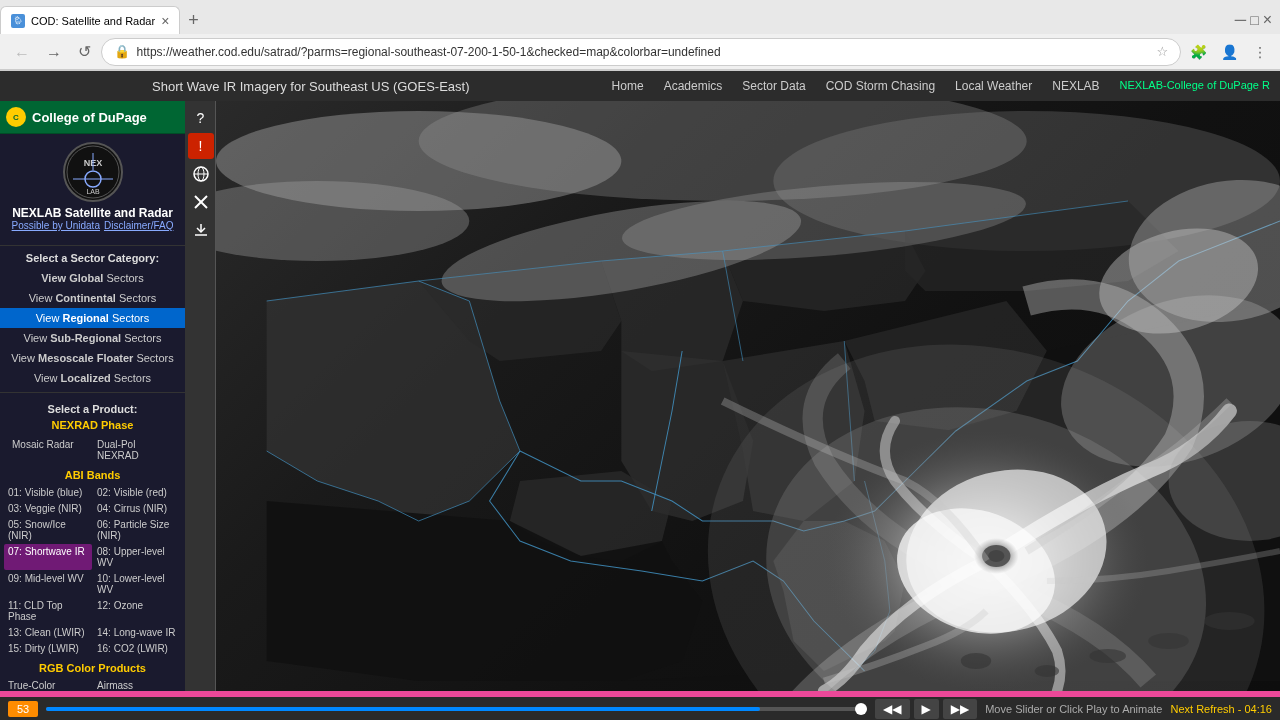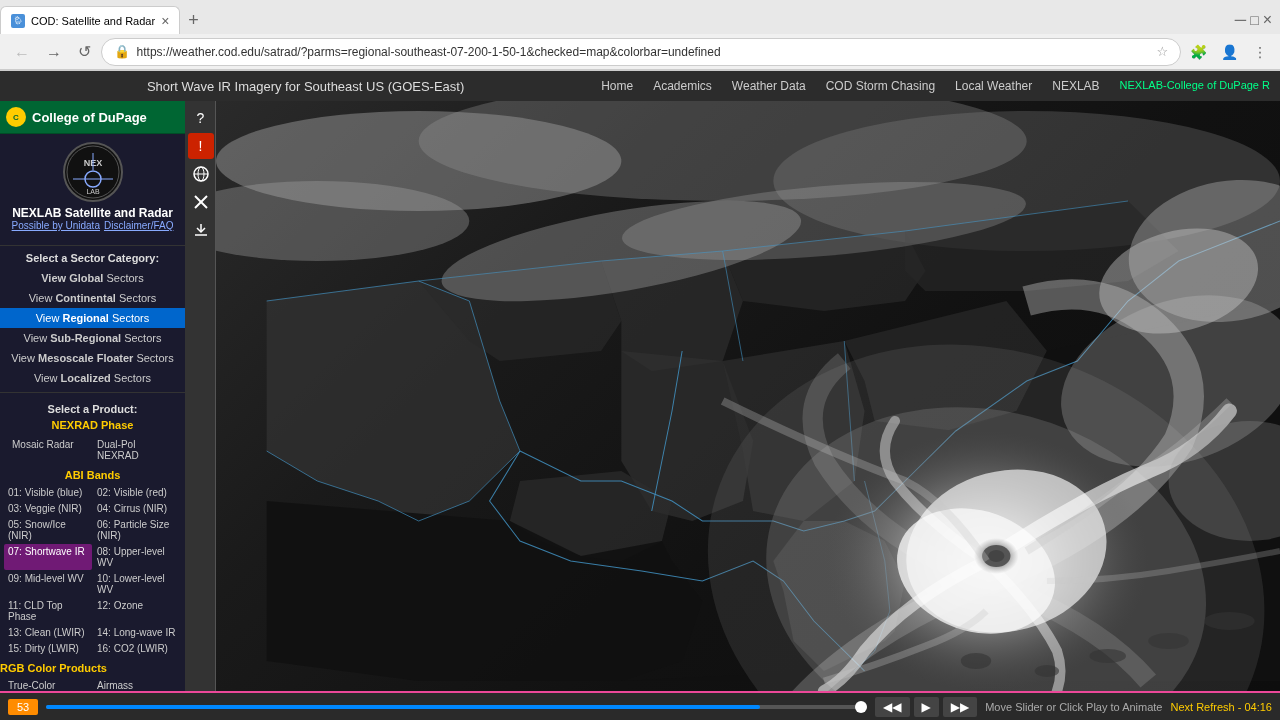--- a/index.html
+++ b/index.html
@@ -50,32 +50,32 @@
     .sidebar-btn .bold { font-weight: bold; }
     .sidebar-divider { border: none; border-top: 1px solid #333; margin: 4px 0; }
 
     .product-title { color: #ddd; font-size: 11px; font-weight: bold; text-align: center; padding: 6px 0 2px; }
     .product-subtitle { color: #ffcc00; font-size: 11px; font-weight: bold; text-align: center; padding: 2px 0; }
 
     .abi-grid { display: grid; grid-template-columns: 1fr 1fr; gap: 1px; padding: 2px 4px; }
     .abi-item { color: #ccc; font-size: 10px; padding: 2px 4px; cursor: pointer; border-radius: 2px; }
     .abi-item.active { background: #701a75; color: white; }
 
-    .rgb-title { color: #ffcc00; font-size: 11px; font-weight: bold; text-align: left; padding: 4px 0 2px; }
+    .rgb-title { color: #ffcc00; font-size: 11px; font-weight: bold; text-align: center; padding: 4px 0 2px; }
 
     
     .toolbar { width: 30px; background: #333; display: flex; flex-direction: column; align-items: center; padding: 4px 0; gap: 2px; border-right: 1px solid #555; }
     .toolbar-btn { width: 26px; height: 26px; background: none; border: none; cursor: pointer; display: flex; align-items: center; justify-content: center; border-radius: 3px; color: white; font-size: 14px; }
     .toolbar-btn.alert { background: #cc2200; color: white; }
 
     
     .map-area { flex: 1; position: relative; background: #333; overflow: hidden; }
 
     
-    .anim-bar { background: #2a2a2a; border-top: 2px solid #ec4899; height: 30px; display: flex; align-items: center; padding: 0 8px; gap: 8px; }
+    .anim-bar { background: #2a2a2a; border-top: 6px solid #ec4899; height: 30px; display: flex; align-items: center; padding: 0 8px; gap: 8px; }
     .anim-frame { background: #ff8c00; color: white; padding: 2px 6px; font-size: 11px; border-radius: 2px; min-width: 30px; text-align: center; }
     .anim-slider { flex: 1; height: 4px; background: #555; border-radius: 2px; position: relative; }
     .anim-slider-fill { height: 100%; background: #0088ff; border-radius: 2px; width: 87%; }
     .anim-slider-thumb { position: absolute; right: 0; top: -4px; width: 12px; height: 12px; background: white; border-radius: 50%; cursor: pointer; }
     .anim-controls { display: flex; gap: 4px; align-items: center; }
     .anim-btn { background: #444; border: none; color: white; padding: 3px 8px; cursor: pointer; font-size: 12px; border-radius: 2px; }
     .anim-label { color: #aaa; font-size: 11px; }
     .anim-refresh { color: #ffcc00; font-size: 11px; }
   </style>
 </head>
@@ -116,21 +116,21 @@
   </div>
 </div>
 
 <div class="app-container">
 
   <div class="top-nav">
     <span class="top-nav-title">Short Wave IR Imagery for Southeast US (GOES-East)</span>
     <div class="top-nav-links">
       <span class="top-nav-link">Home</span>
       <span class="top-nav-link">Academics</span>
-      <span class="top-nav-link">Weather Data</span>
+      <span class="top-nav-link">Sector Data</span>
       <span class="top-nav-link">COD Storm Chasing</span>
       <span class="top-nav-link">Local Weather</span>
       <span class="top-nav-link">NEXLAB</span>
       <span class="nexlab-banner">NEXLAB-College of DuPage R</span>
     </div>
   </div>
 
   <div class="main-content">
 
     <div class="sidebar">

